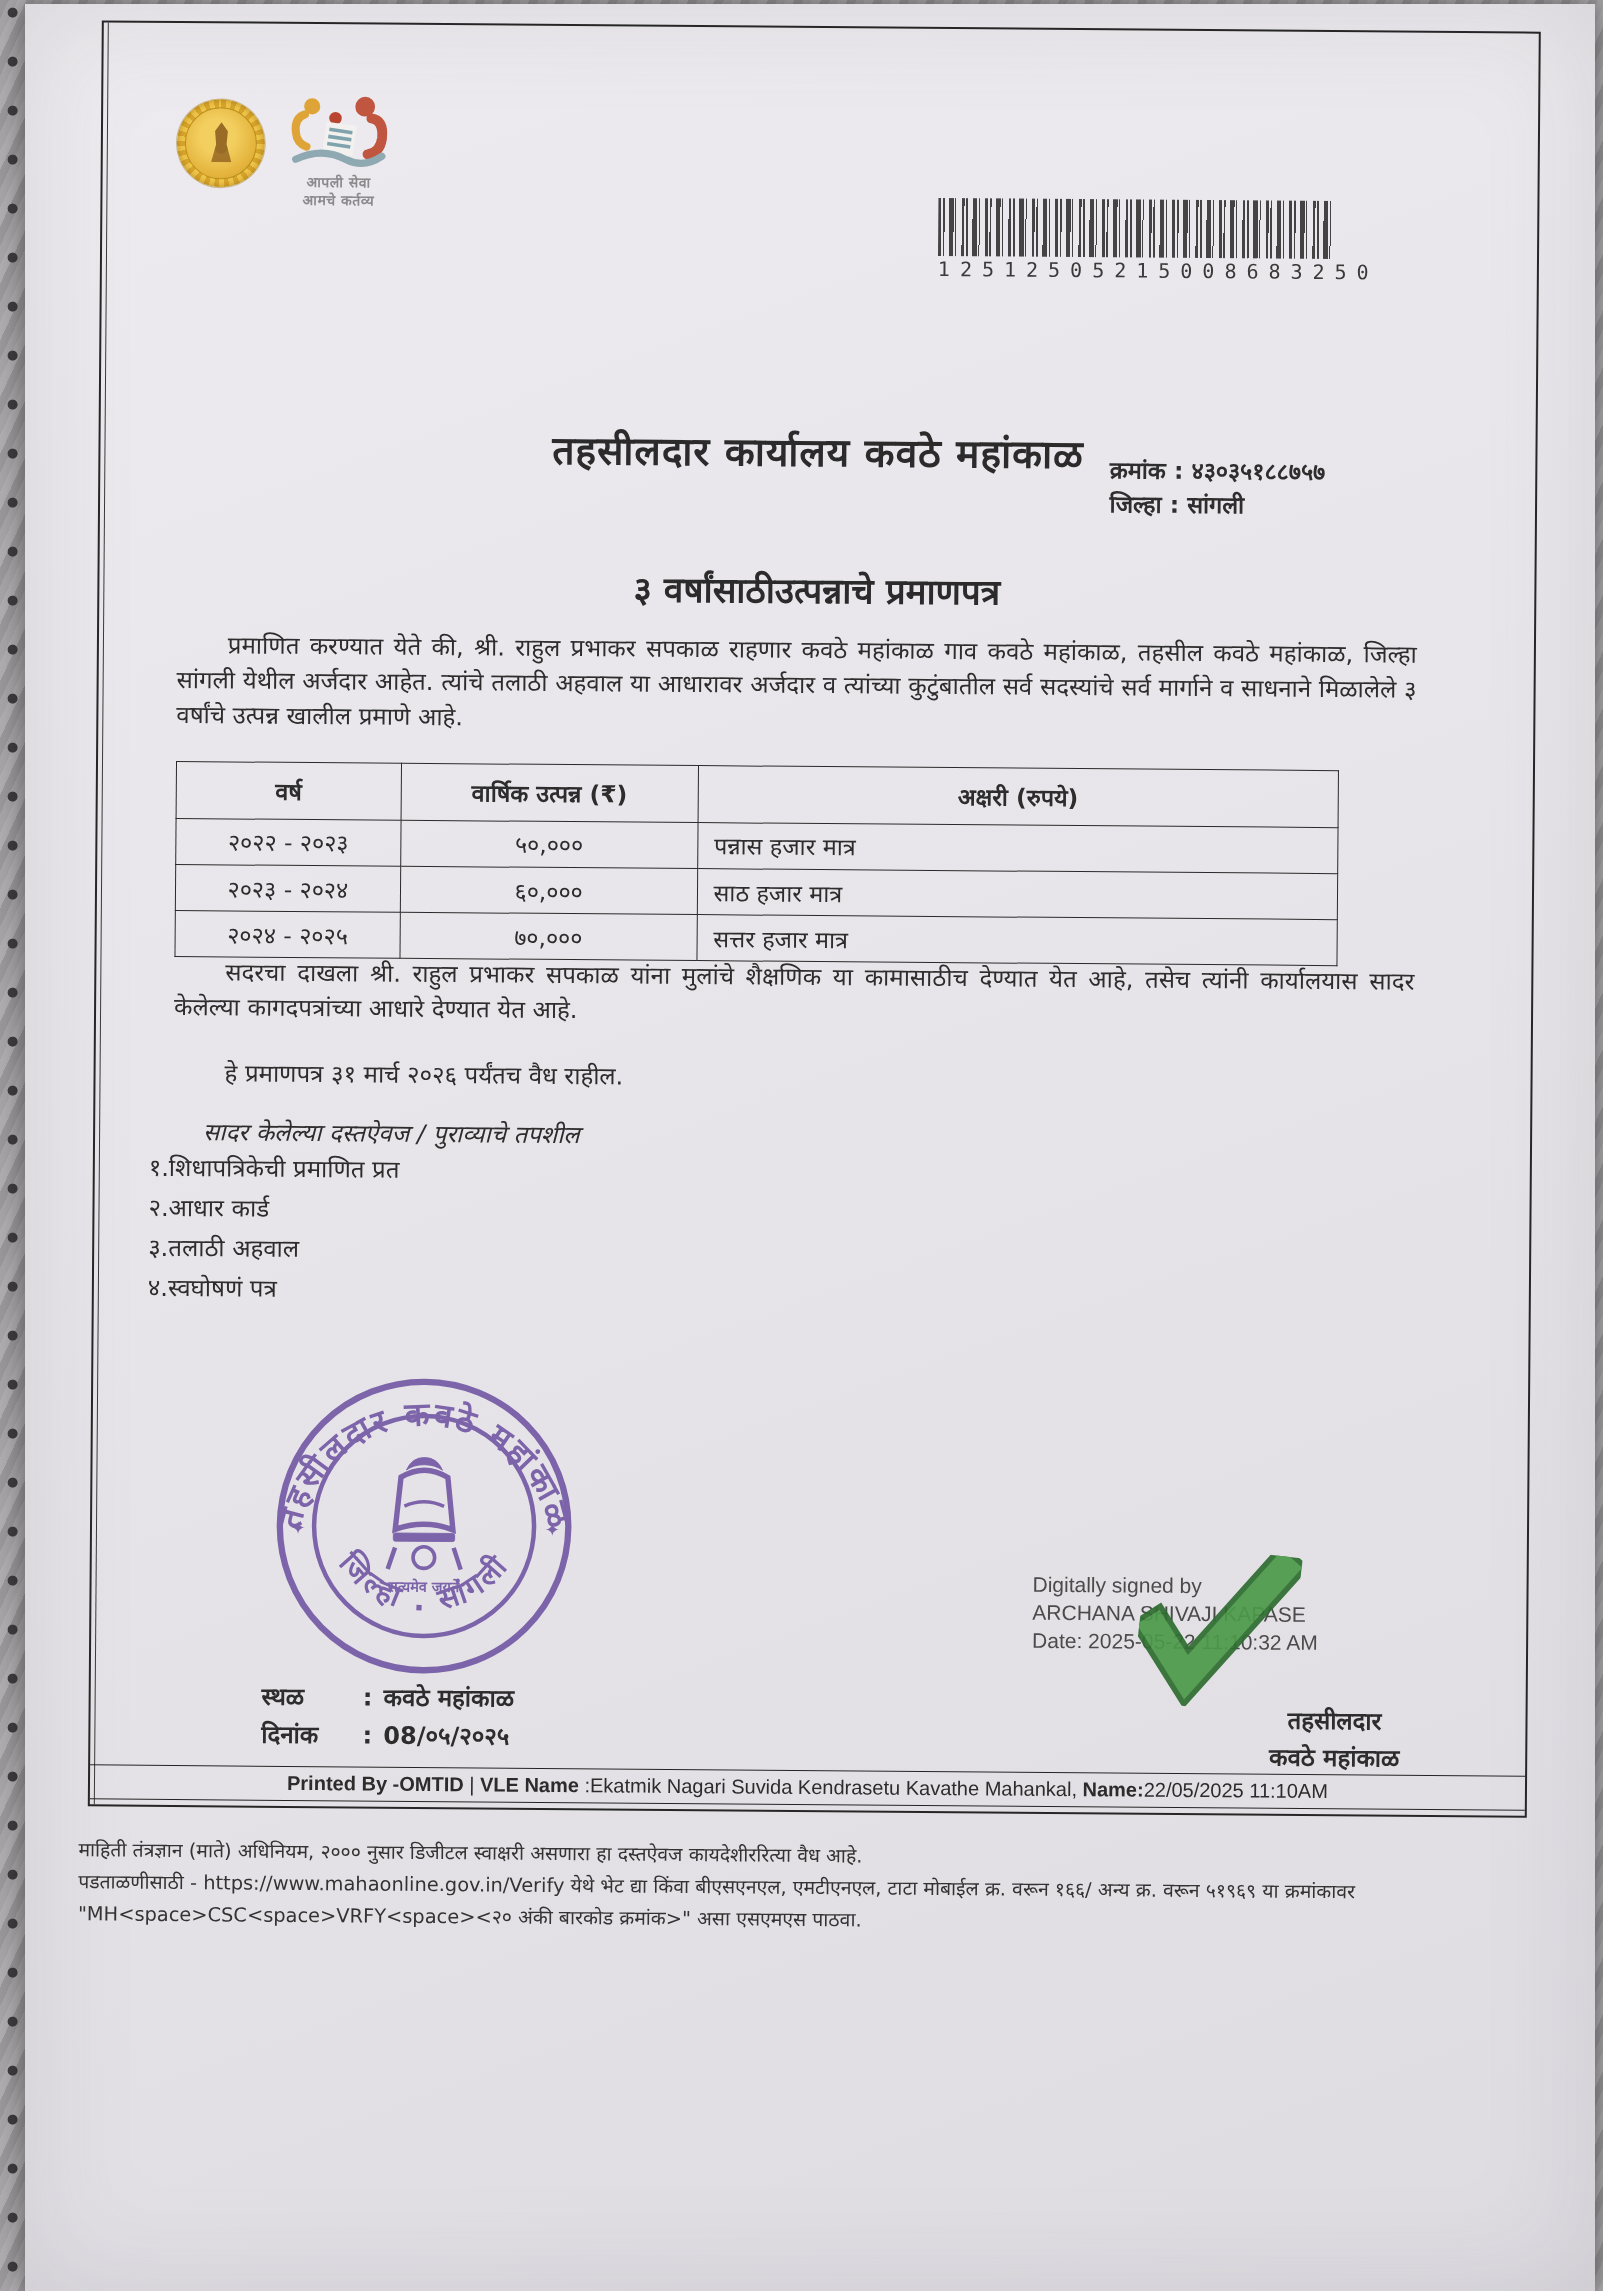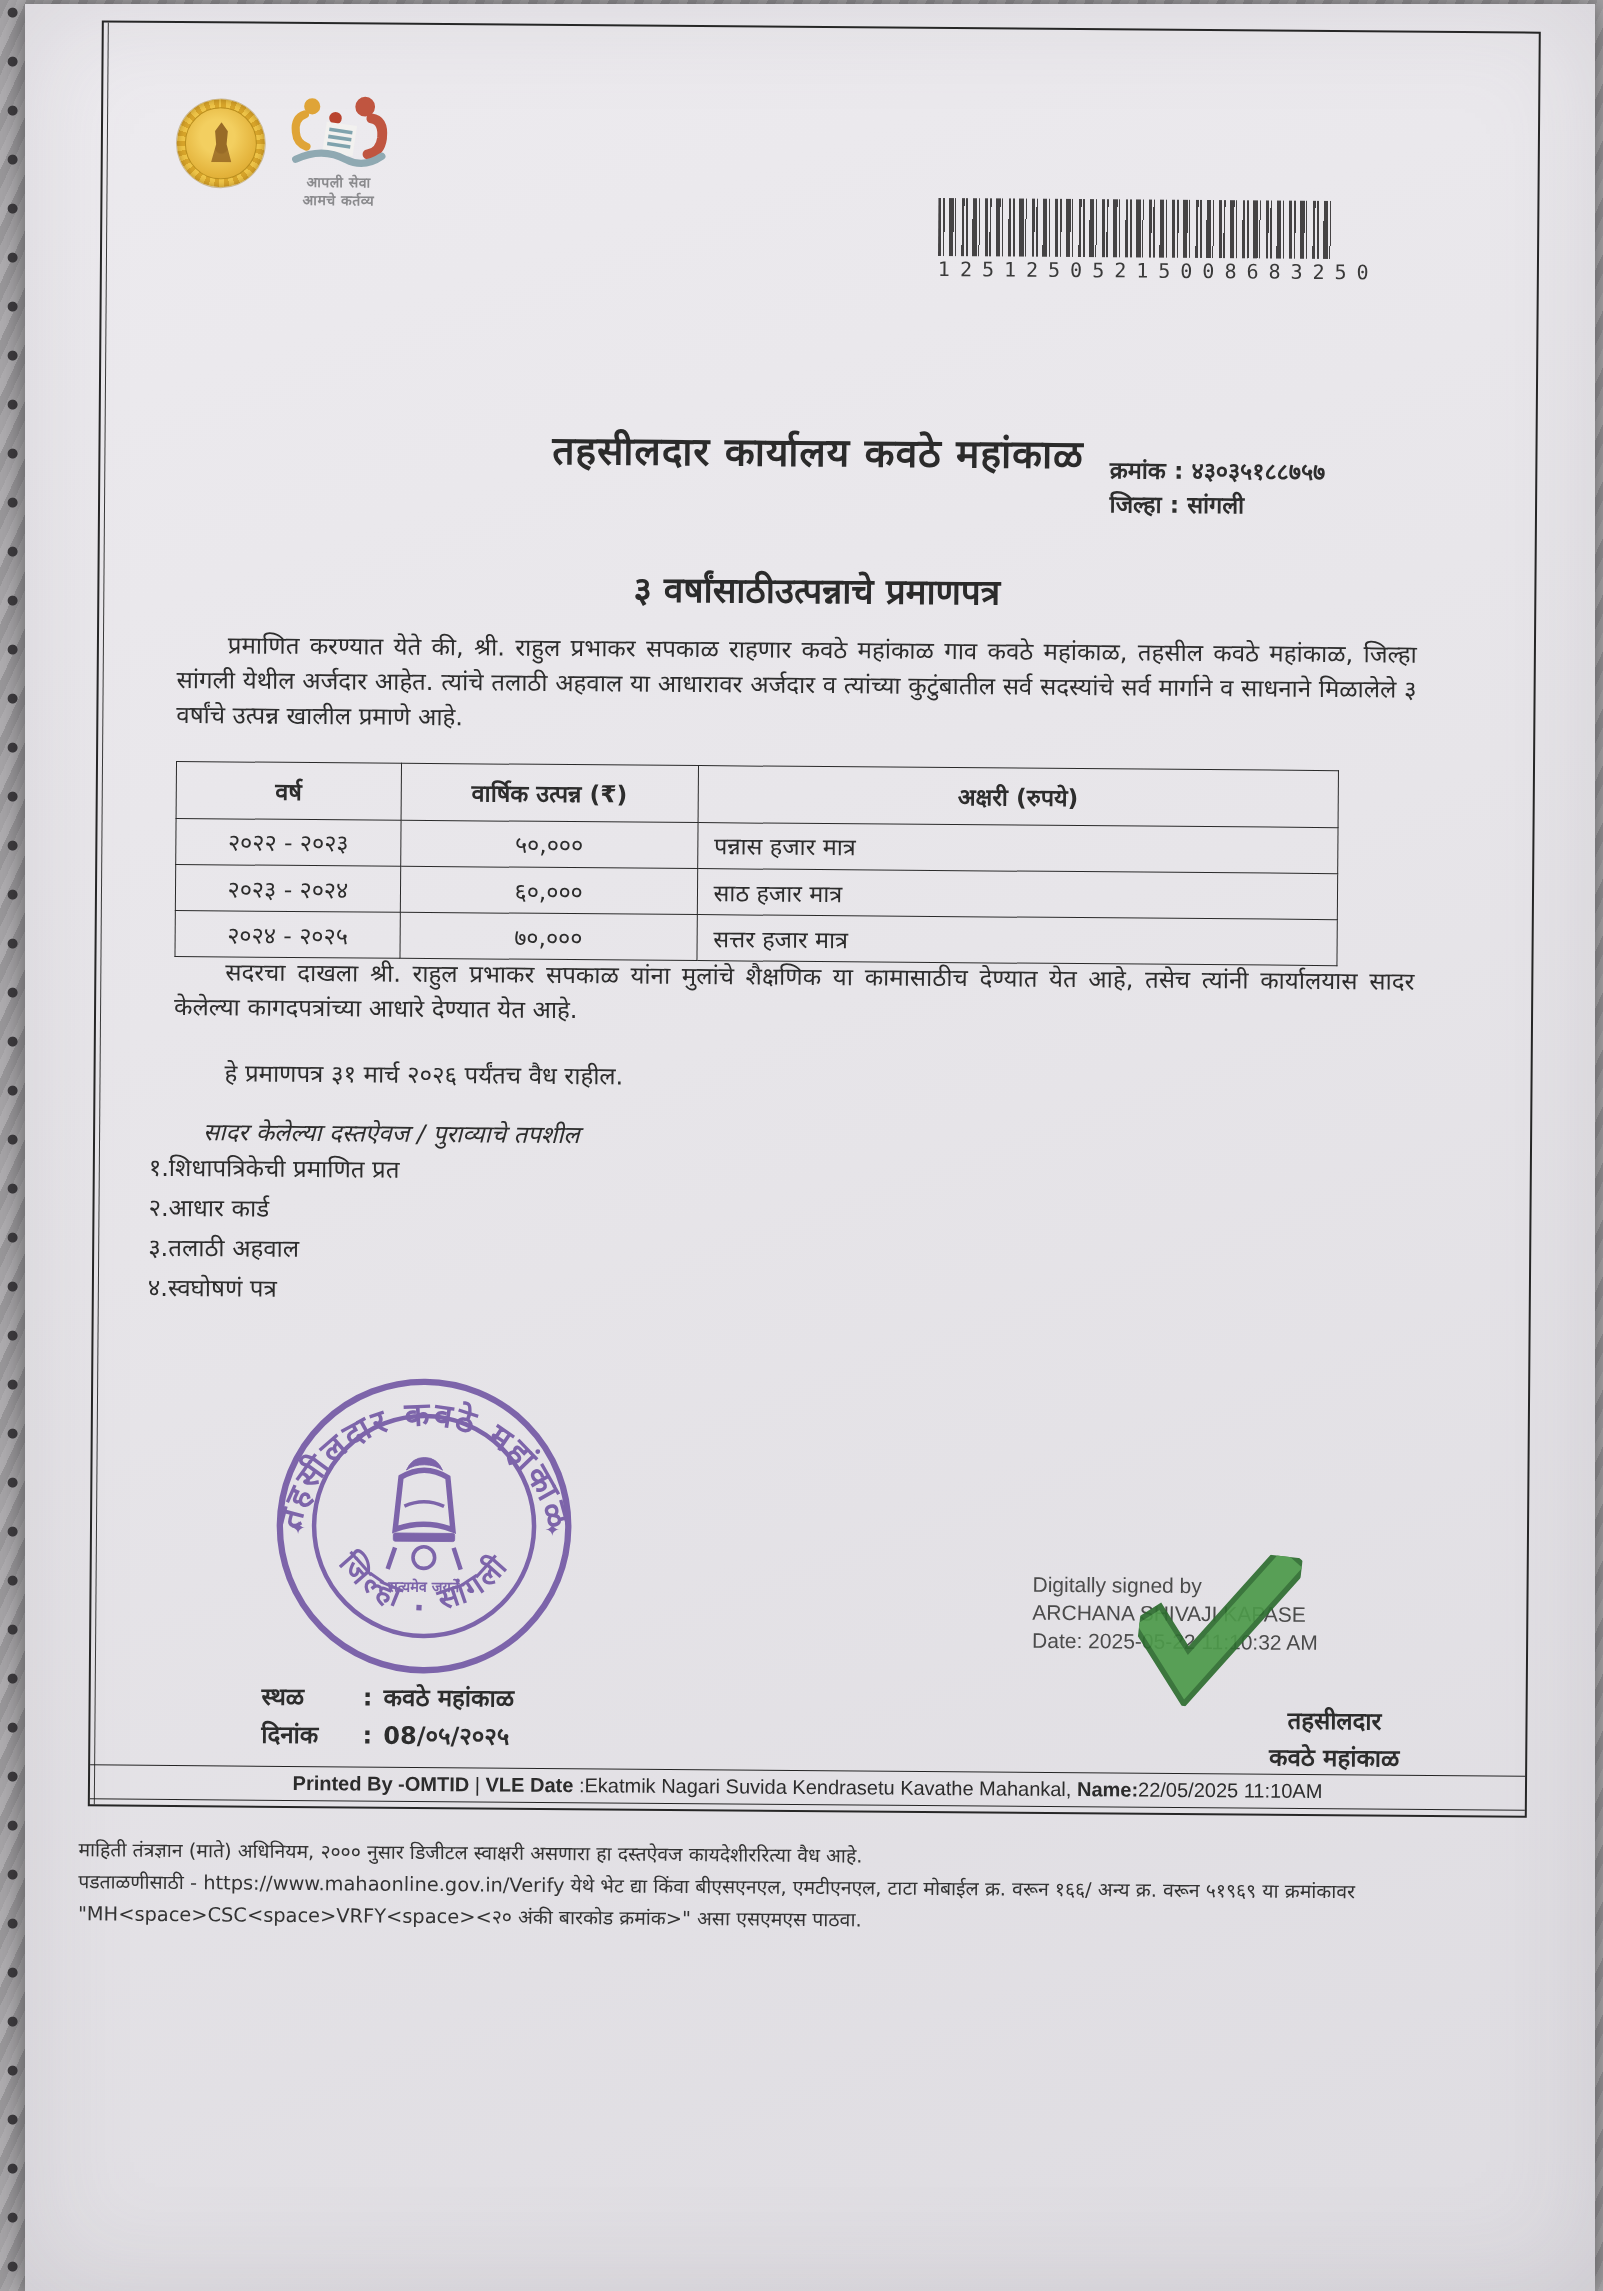--- a/index.html
+++ b/index.html
@@ -241,21 +241,21 @@
           <span>08/०५/२०२५</span>
         </div>
       </div>
 
       <div class="designation">
         <div>तहसीलदार</div>
         <div>कवठे महांकाळ</div>
       </div>
 
       <div class="footer-strip">
-        <b>Printed By -OMTID</b><span> | </span><b>VLE Date</b><span> :Ekatmik Nagari Suvida Kendrasetu Kavathe Mahankal, </span><b>Name:</b><span>22/05/2025 11:10AM</span>
+        <b>Printed By -OMTID</b><span> | </span><b>VLE Name</b><span> :Ekatmik Nagari Suvida Kendrasetu Kavathe Mahankal, </span><b>Name:</b><span>22/05/2025 11:10AM</span>
       </div>
     </div>
 
     <div class="legal">
       <div>माहिती तंत्रज्ञान (माते) अधिनियम, २००० नुसार डिजीटल स्वाक्षरी असणारा हा दस्तऐवज कायदेशीररित्या वैध आहे.</div>
       <div>पडताळणीसाठी - https://www.mahaonline.gov.in/Verify येथे भेट द्या किंवा बीएसएनएल, एमटीएनएल, टाटा मोबाईल क्र. वरून १६६/ अन्य क्र. वरून ५१९६९ या क्रमांकावर</div>
       <div>"MH&lt;space&gt;CSC&lt;space&gt;VRFY&lt;space&gt;&lt;२० अंकी बारकोड क्रमांक&gt;" असा एसएमएस पाठवा.</div>
     </div>
   </div>
 </div>

